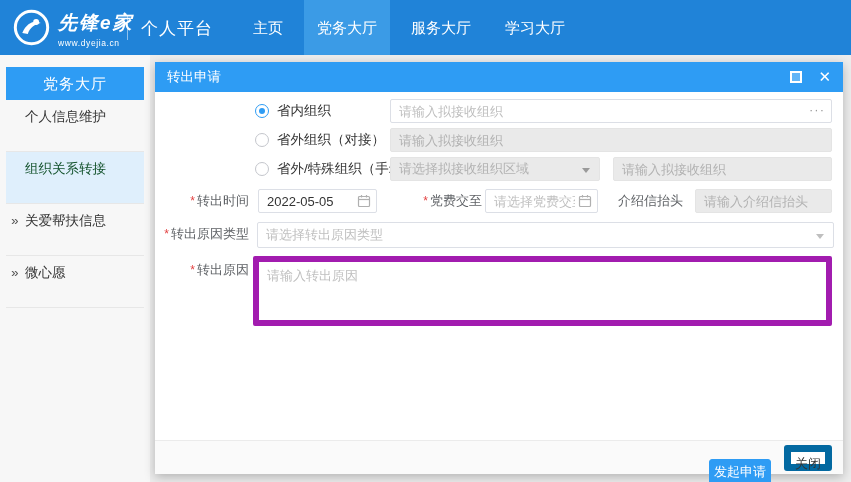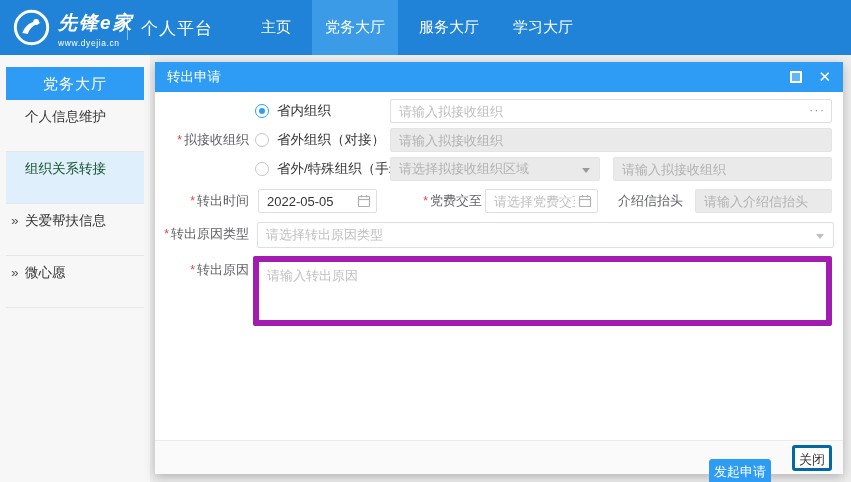--- a/index.html
+++ b/index.html
@@ -9,21 +9,21 @@
 
   
   .app-header { position:absolute; left:0; top:0; width:851px; height:55px; background:#2083d8; }
   .logo-link { position:absolute; left:13px; top:8px; width:115px; height:40px; cursor:pointer; }
   .logo-circle { position:absolute; left:0; top:1px; width:37px; height:37px; }
   .logo-text { position:absolute; left:45px; top:2px; width:80px; }
   .logo-title { font-size:19px; color:#fff; font-weight:bold; font-style:italic; letter-spacing:2px; white-space:nowrap; }
   .logo-url { font-size:8.5px; color:#fff; letter-spacing:.6px; margin-top:2px; }
   .hdr-divider { position:absolute; left:127px; top:16px; width:1px; height:24px; background:rgba(255,255,255,.5); }
   .platform-name { position:absolute; left:141px; top:17px; font-size:17px; color:#fff; letter-spacing:1px; }
-  .top-nav { position:absolute; left:244px; top:0; height:39px; display:flex;font-family:Liberation Serif, serif; }
+  .top-nav { position:absolute; left:236px; top:0; height:39px; display:flex; }
   .top-nav .nav-item { height:55px; line-height:55px; padding:0 13px; margin:0 4px; font-size:15px; color:#fff; cursor:pointer; white-space:nowrap; }
   .top-nav .nav-item.active { background:#3b9be6; }
 
   
   .sidebar { position:absolute; left:0; top:55px; width:150px; height:427px; background:#f7f7f7; padding:12px 6px 0 6px; }
   .side-title { height:33px; line-height:33px; background:#2e9cf4; color:#fff; text-align:center; font-size:15px; letter-spacing:1px; }
   .side-item { position:relative; height:52px; line-height:36px; font-size:13.5px; color:#333; padding-left:19px; border-bottom:1px solid #e7e7e7; cursor:pointer; white-space:nowrap;font-family:Liberation Mono, monospace; }
   .side-item.selected { background:#dfeffc; color:#14532d; border-bottom:1px solid #e7e7e7; }
   .side-chevron { position:absolute; left:5px; top:0; font-size:13px; color:#555; }
 
@@ -57,21 +57,21 @@
   .ellipsis-btn { position:absolute; right:7px; top:0; line-height:22px; color:#999; font-size:13px; letter-spacing:1px; cursor:pointer; }
 
   .cal-icon { position:absolute; right:6px; top:5px; }
 
   .txtarea { position:absolute; border:6px solid #a21caf; border-radius:2px; background:#fff; font-size:13px; color:#333; padding:5px 8px; resize:none; font-family:inherit; outline:none; }
   .txtarea::placeholder { color:#bfbfbf; }
 
   .modal-footer { position:absolute; left:0; bottom:0; width:100%; height:34px; background:#fafafa; border-top:1px solid #ebebeb; }
   .btn { position:absolute; top:4px; height:26px; border-radius:3px; font-size:13px; line-height:24px; text-align:center; cursor:pointer; font-family:inherit; }
   .btn-primary { right:72px; width:62px; background:#2e9cf4; border:1px solid #2e9cf4; color:#fff;margin-top:14px; }
-  .btn-plain { right:11px; width:40px; background:#fff; border:3px solid #0369a1; color:#333; }
+  .btn-plain { right:11px; width:48px; background:#fff; border:7px solid #0369a1; color:#333; }
 </style>
 </head>
 <body>
 
 <div class="stage">
 
   <div class="app-header">
     <div class="logo-link">
       <svg class="logo-circle" viewBox="0 0 40 40">
         <circle cx="20" cy="20" r="17.5" fill="none" stroke="#ffffff" stroke-width="3.2"></circle>
@@ -122,23 +122,20 @@
 
       <div class="radio-opt checked" style="left:100px; top:7px;">
         <span class="radio-circle"></span>
         <span class="radio-label">省内组织</span>
       </div>
       <div style="position:absolute; left:235px; top:7px; width:442px; height:24px;">
         <input class="inp" style="left: 0px; top: 0px; width: 442px;" placeholder="请输入拟接收组织">
         <span class="ellipsis-btn">···</span>
       </div>
 
-      <div class="flabel" style="left:0; top:36px;">
-        <span class="star">*</span><span>拟接收组织</span>
-      </div>
       <div class="radio-opt" style="left:100px; top:36px;">
         <span class="radio-circle"></span>
         <span class="radio-label">省外组织（对接）</span>
       </div>
       <input class="inp dis" style="left: 235px; top: 36px; width: 442px;" disabled="" placeholder="请输入拟接收组织">
 
       <div class="radio-opt" style="left:100px; top:65px;">
         <span class="radio-circle"></span>
         <span class="radio-label">省外/特殊组织（手录）</span>
       </div>

